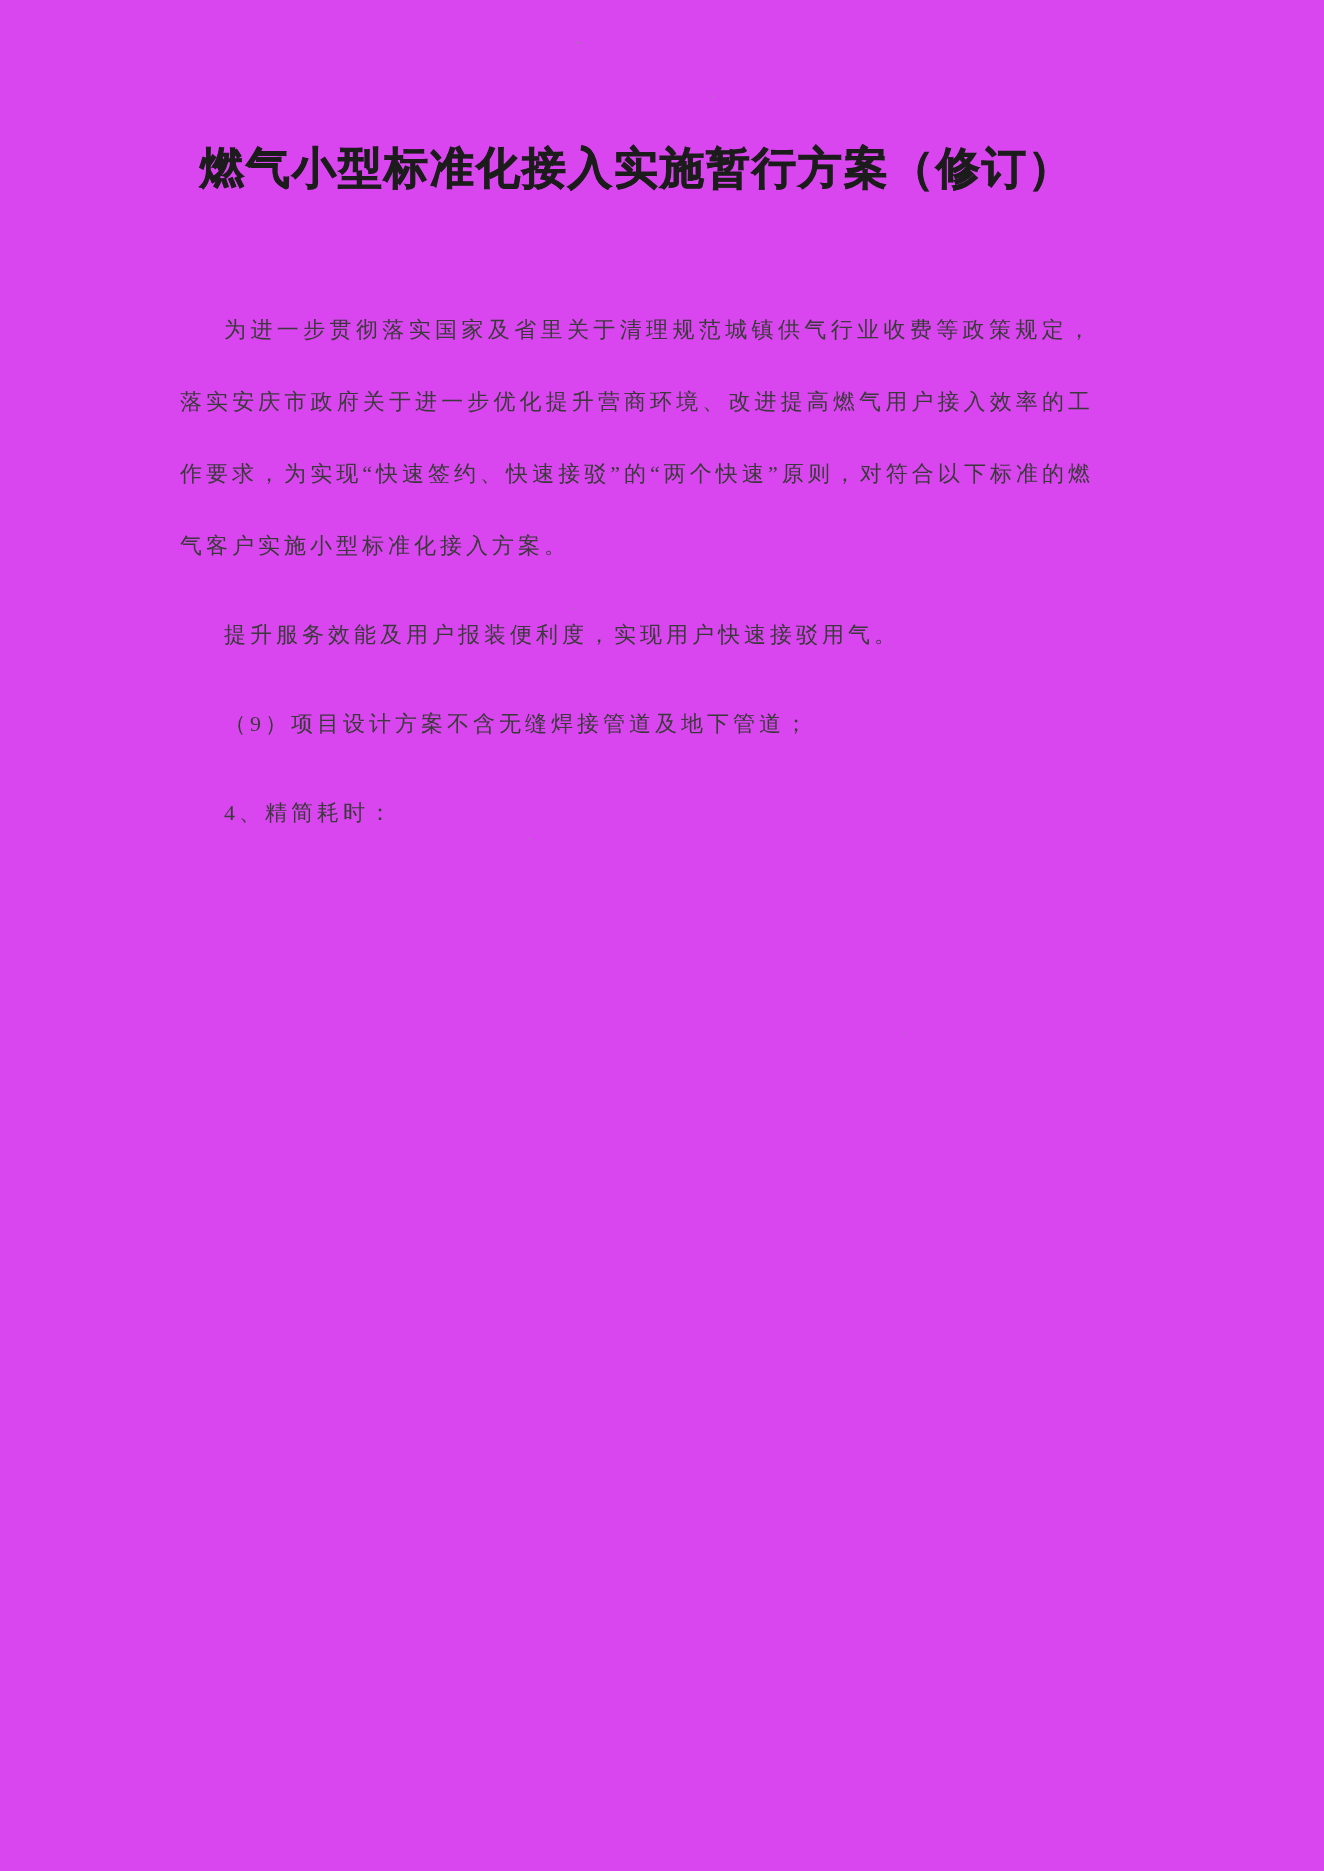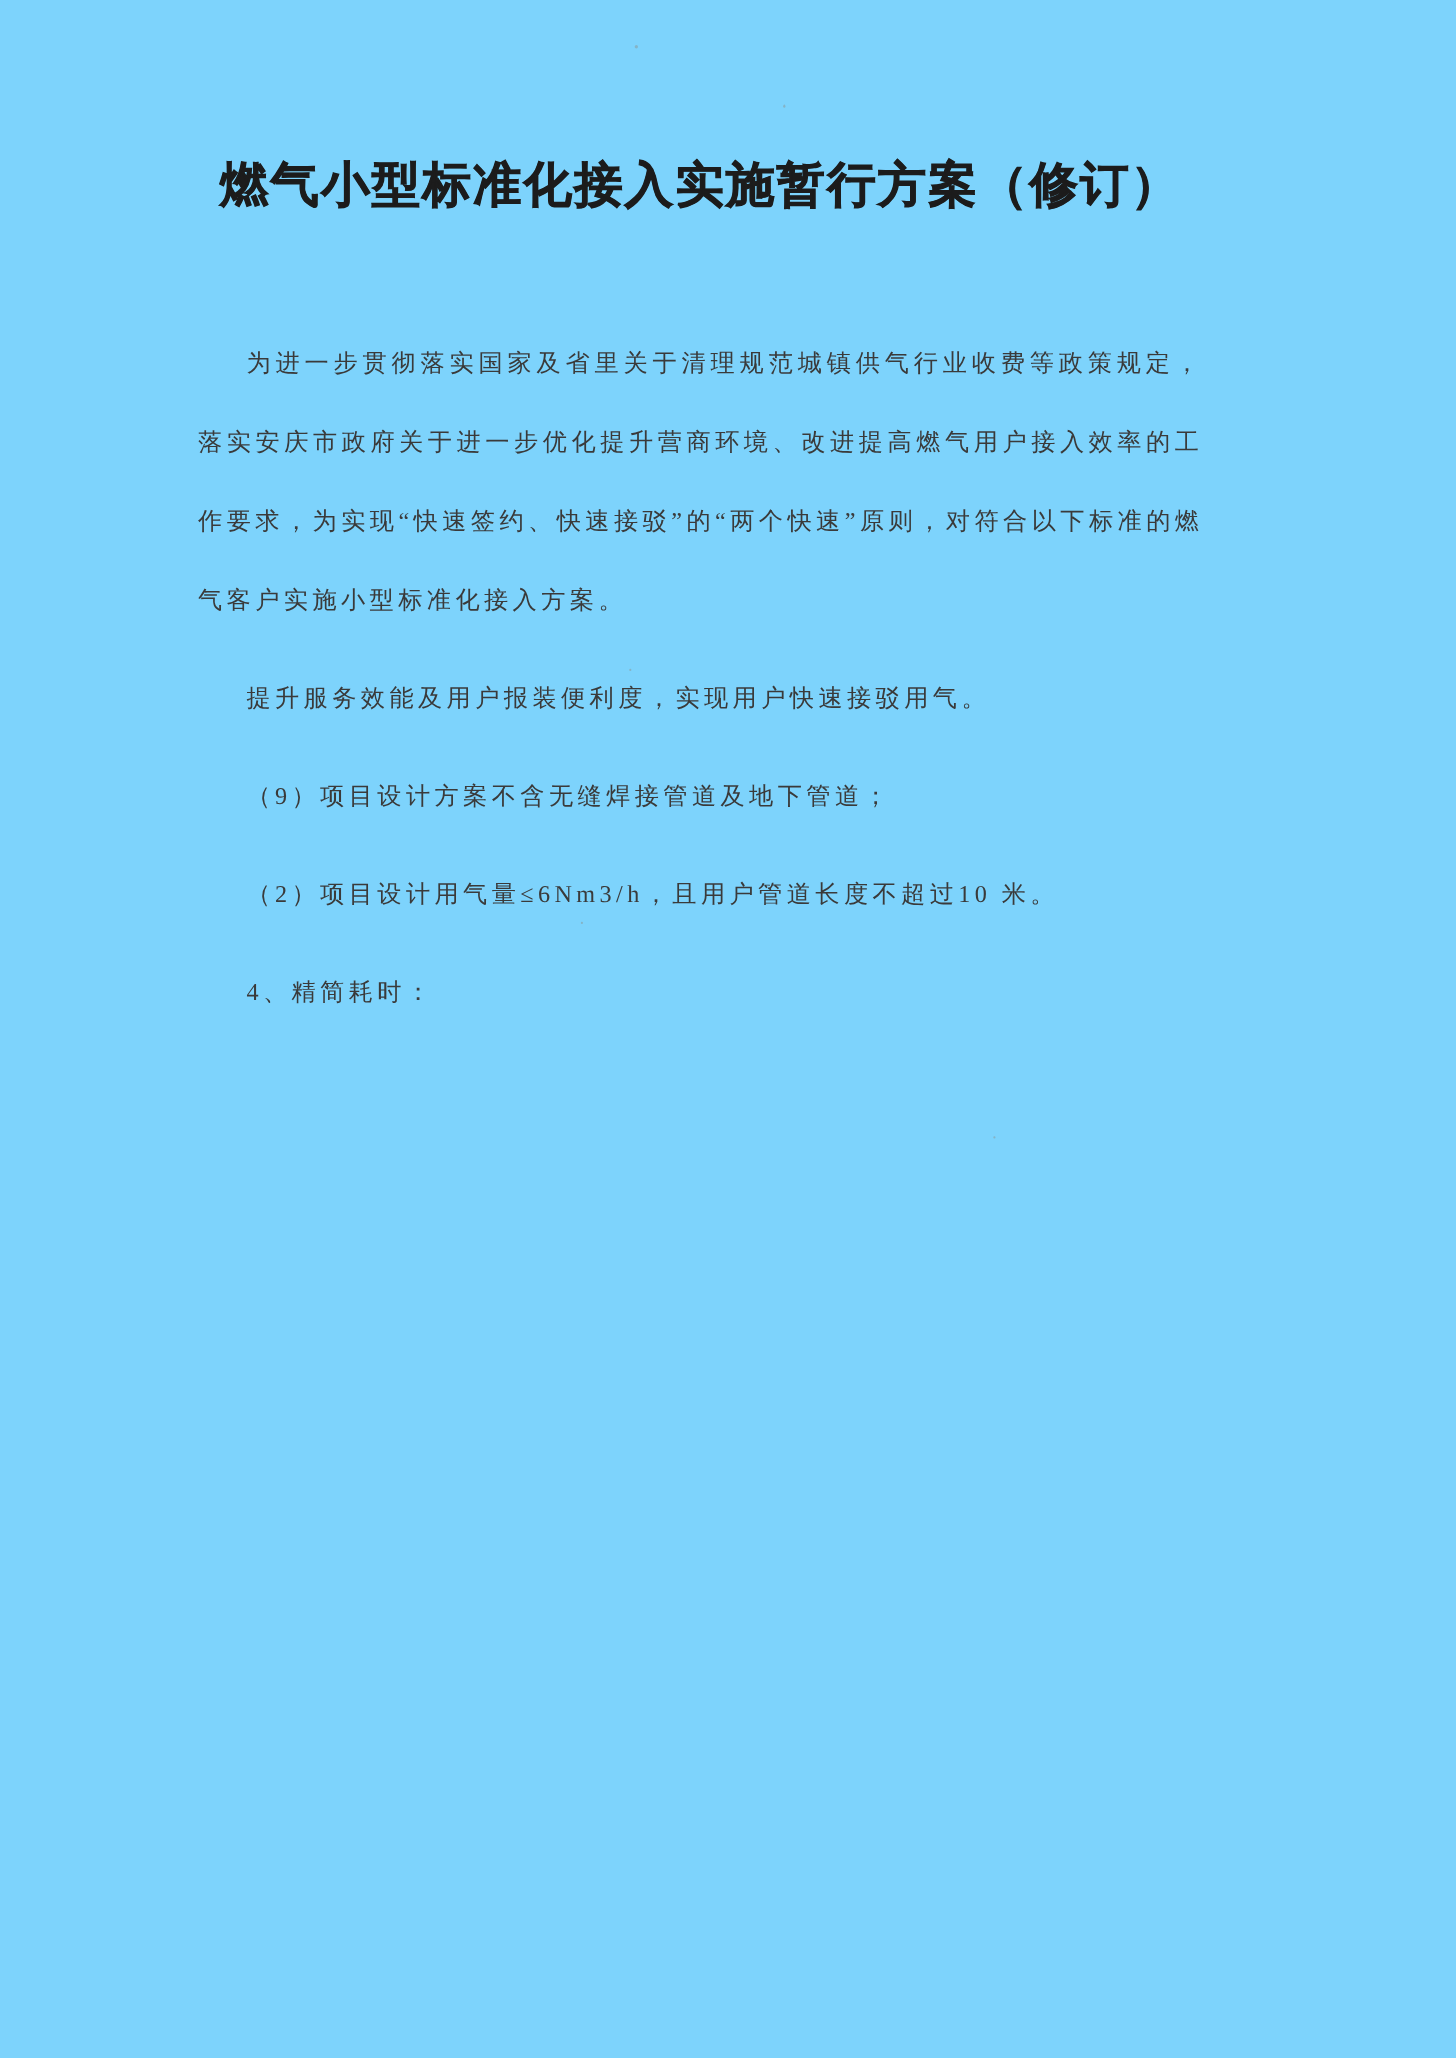--- a/index.html
+++ b/index.html
@@ -5,21 +5,21 @@
   html, body {
     margin: 0;
     padding: 0;
     background: #e9e8e4;
   }
   .page {
     position: relative;
     width: 1324px;
     height: 1871px;
     margin: 0;
-    background: #7dd3fc;
+    background: #d946ef;
     box-sizing: border-box;
     padding: 138px 230px 0 180px;
     font-family: "Liberation Serif", "DejaVu Serif", serif;
     color: #3a3a3a;
     overflow: hidden;
   }
   .doc-title {
     font-family: "Liberation Serif", "DejaVu Serif", serif;
     font-size: 44px;
     font-weight: 900;
@@ -66,21 +66,20 @@
 
   <div class="doc-body">
     <p class="para">为进一步贯彻落实国家及省里关于清理规范城镇供气行业收费等政策规定，落实安庆市政府关于进一步优化提升营商环境、改进提高燃气用户接入效率的工作要求，为实现“快速签约、快速接驳”的“两个快速”原则，对符合以下标准的燃气客户实施小型标准化接入方案。</p>
 
 
     <p class="para">提升服务效能及用户报装便利度，实现用户快速接驳用气。</p>
 
 
     <p class="para">（9）项目设计方案不含无缝焊接管道及地下管道；</p>
 
-    <p class="para">（2）项目设计用气量≤6Nm3/h，且用户管道长度不超过10 米。</p>
 
 
 
     <p class="para">4、精简耗时：</p>
 
   </div>
 
 </div>
 
 </body></html>

